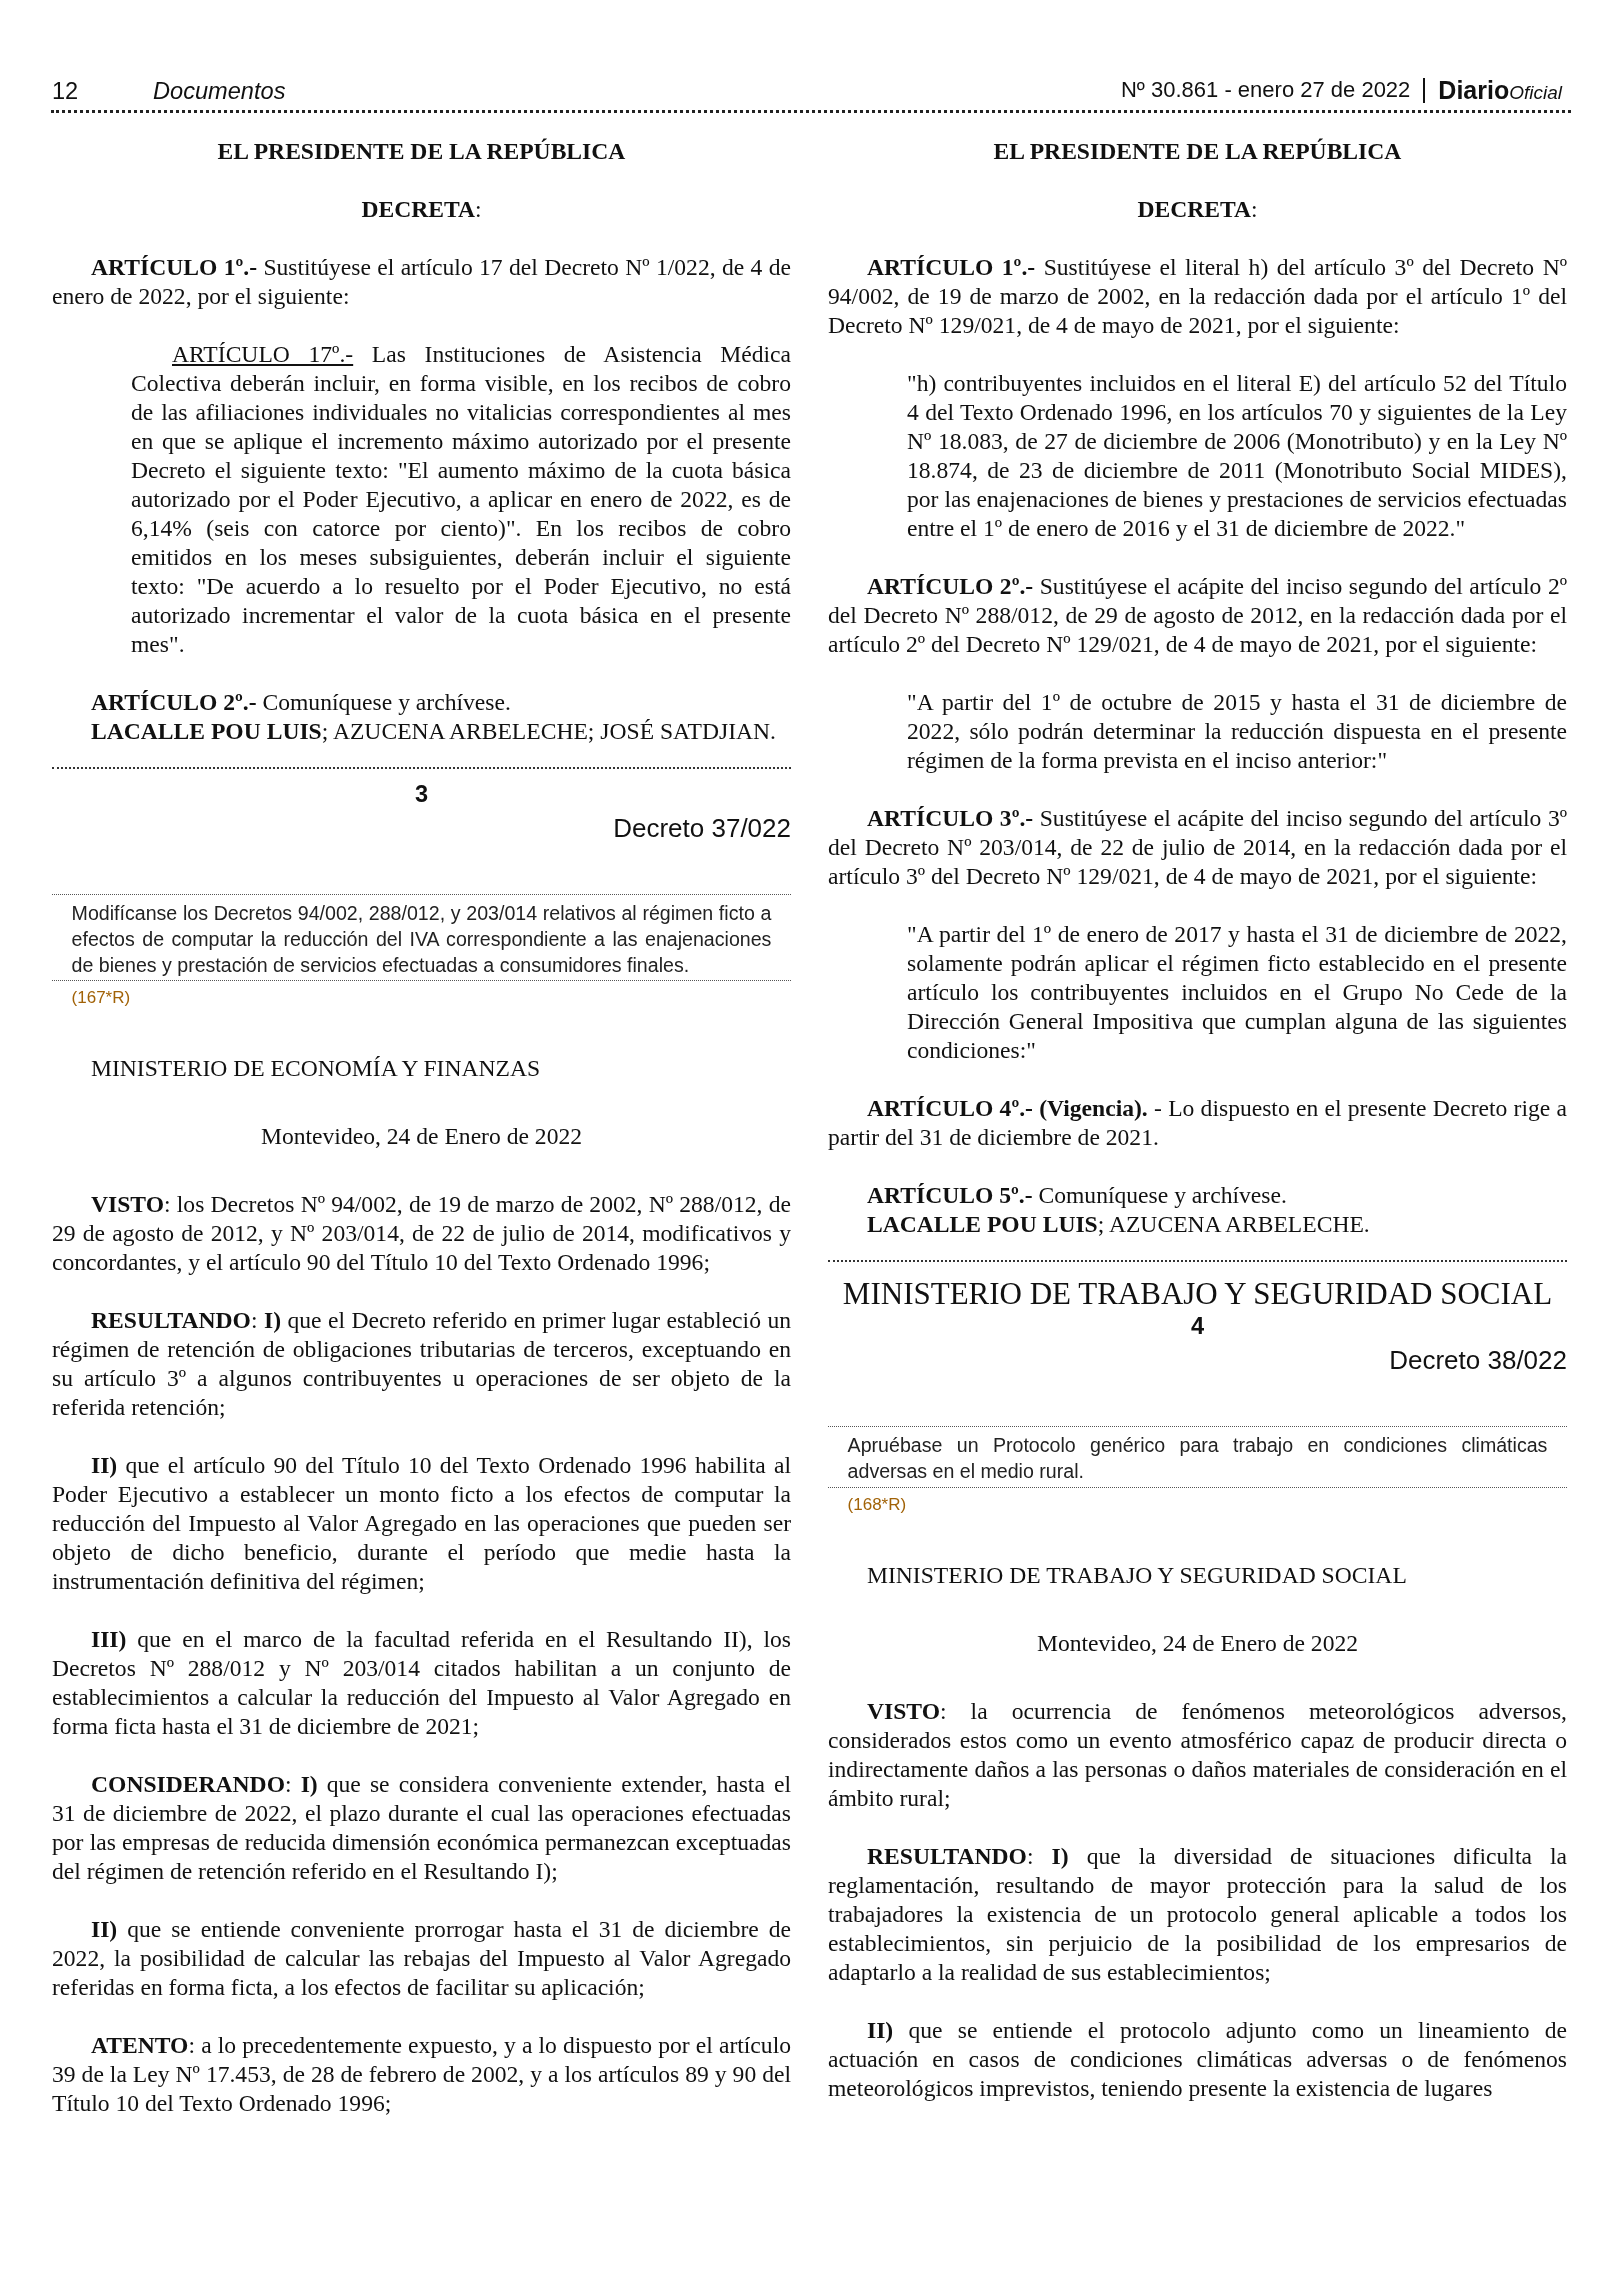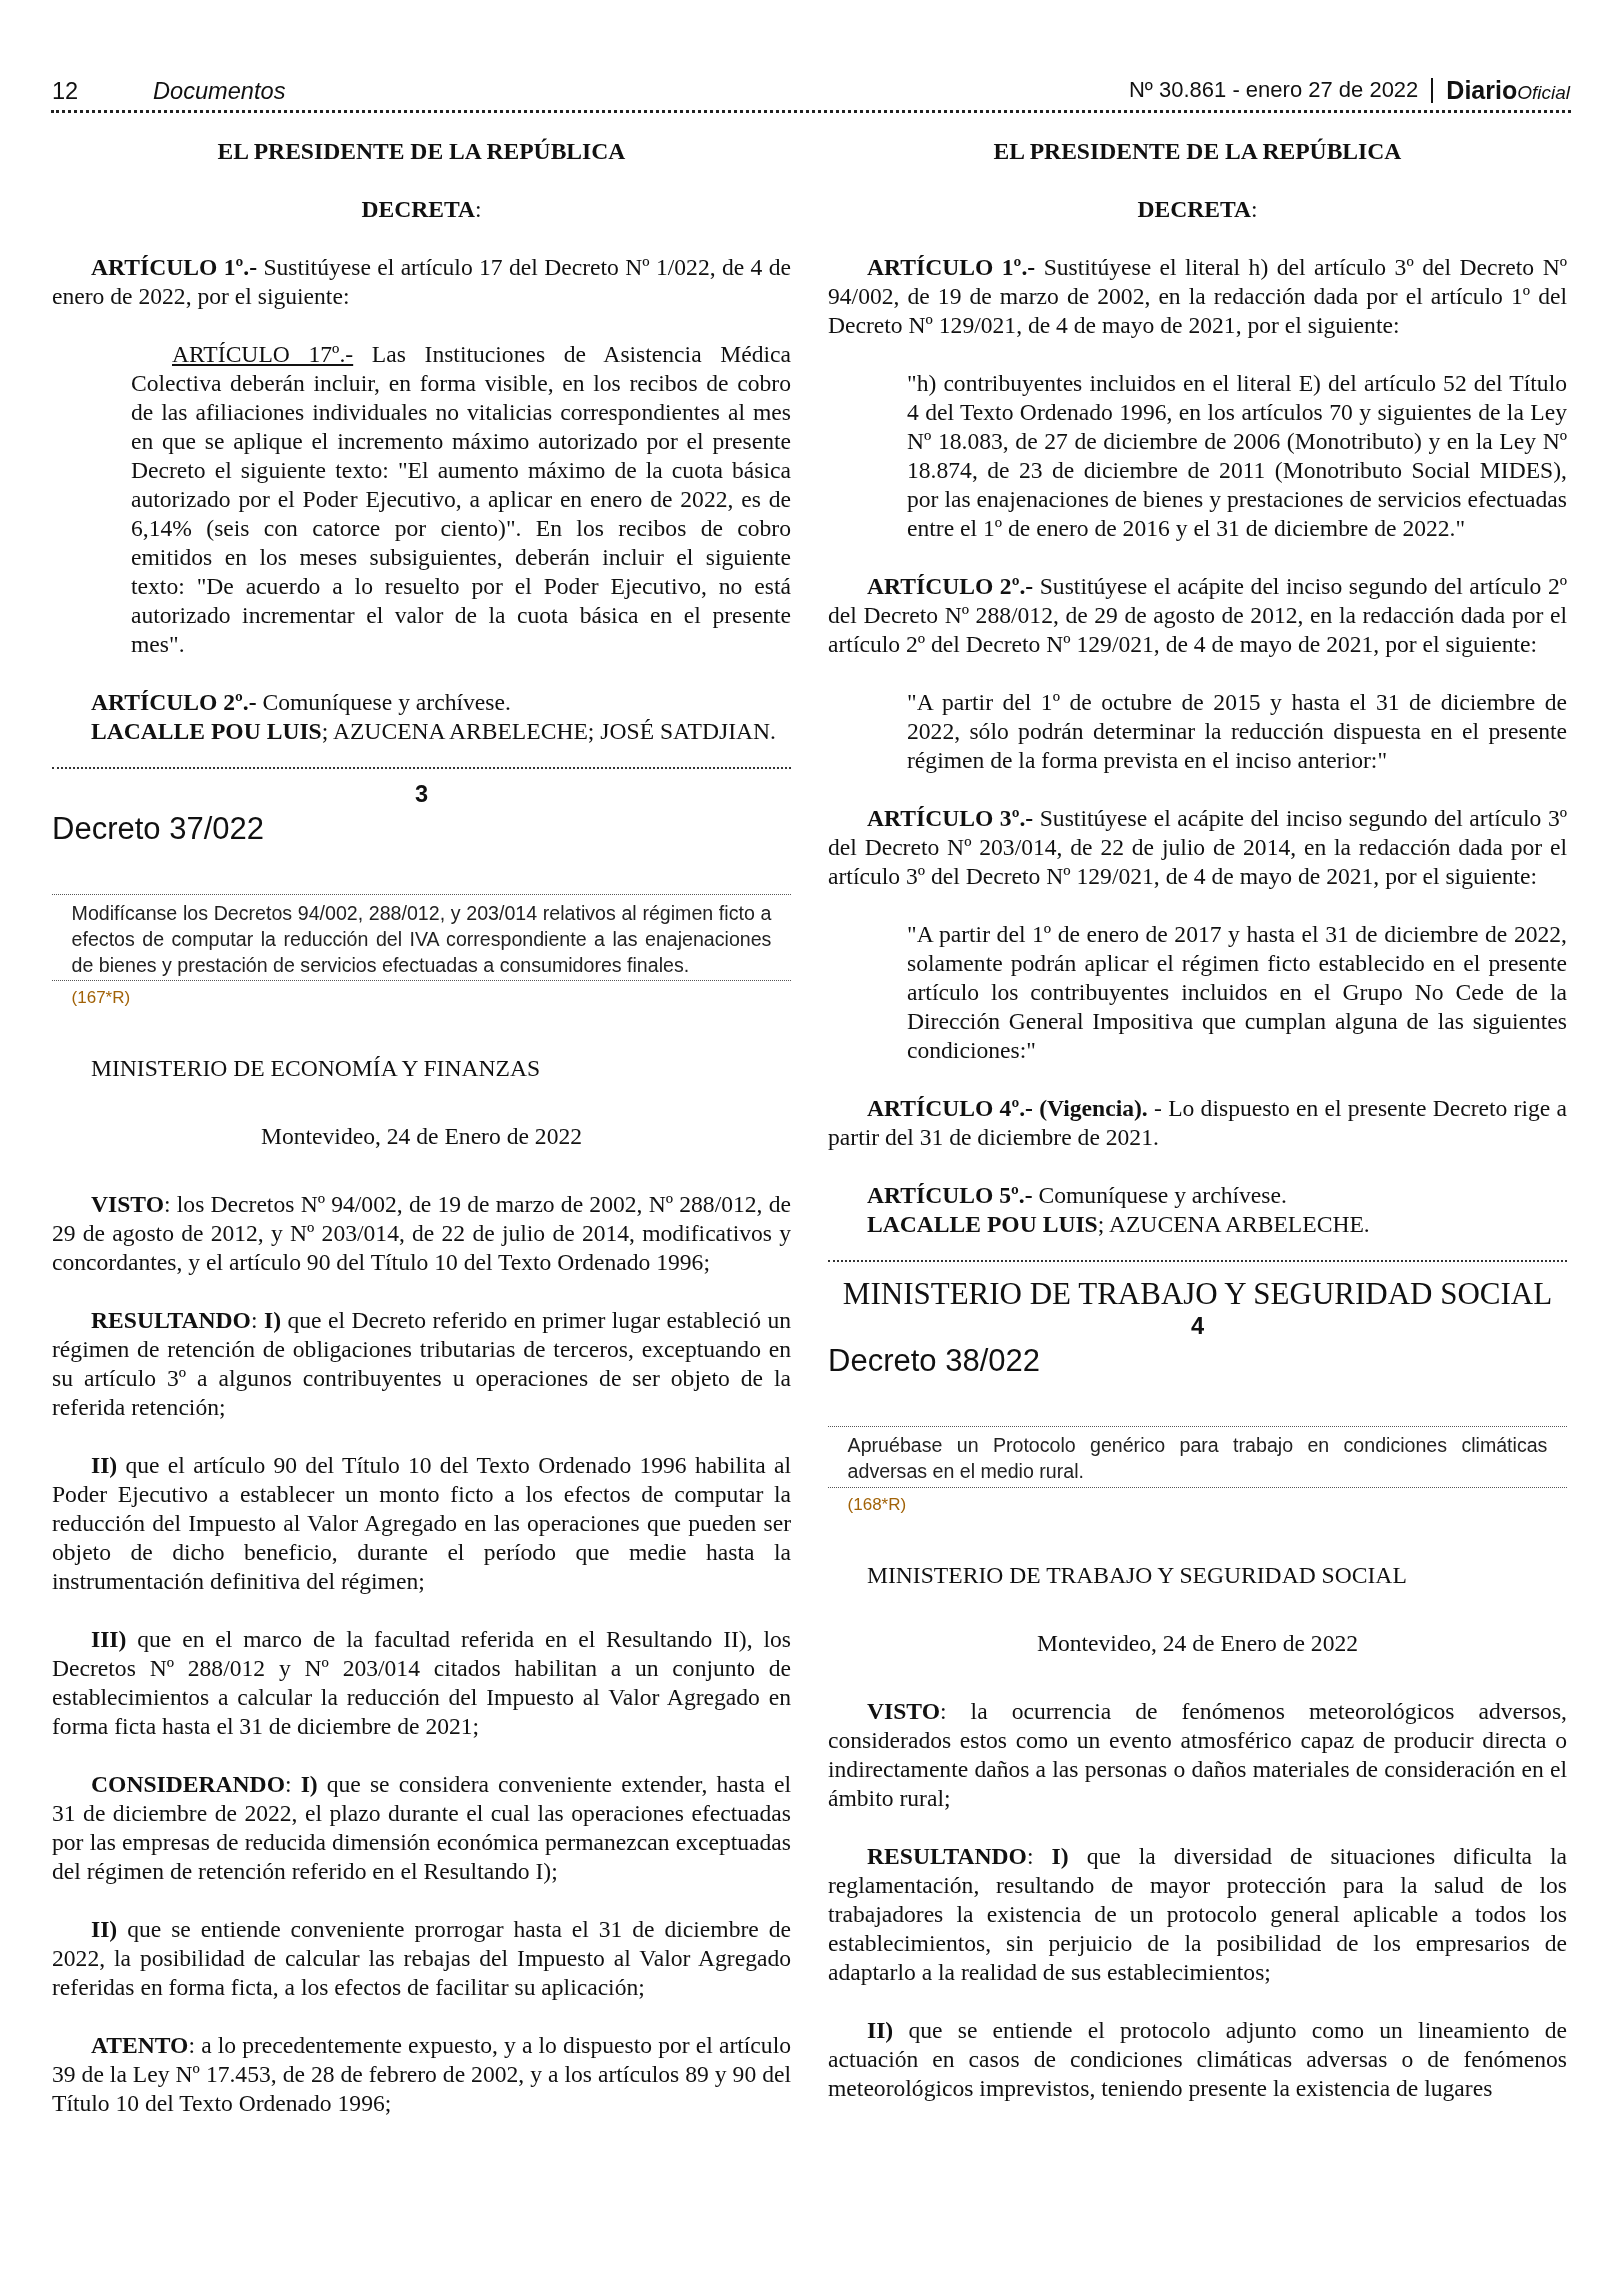--- a/index.html
+++ b/index.html
@@ -4,21 +4,21 @@
 <style>
   html, body { margin: 0; padding: 0; background: #ffffff; }
   body { width: 1622px; height: 2295px; position: relative; overflow: hidden; color: #111; }
   .serif { font-family: "Liberation Serif", "DejaVu Serif", serif; }
   .sans { font-family: "Liberation Sans", "DejaVu Sans", sans-serif; }
 
   
   .page-header { position: absolute; left: 52px; right: 52px; top: 73px; height: 39px; }
   .page-number { position: absolute; left: 0; top: 5.2px; font-size: 23.6px; }
   .section-name { position: absolute; left: 101px; top: 5.2px; font-size: 23.6px; font-style: italic; }
-  .issue-info { position: absolute; right: 0; top: 2.6px; display: flex; align-items: center; font-size: 22px; }
+  .issue-info { position: absolute; right: 8px; top: 2.6px; display: flex; align-items: center; font-size: 22px; }
   .issue-sep { display: inline-block; width: 2px; height: 25px; background: #111; margin: 0 13px; }
   .brand-bold { font-weight: bold; font-size: 25px; }
   .brand-italic { font-style: italic; font-size: 19px; }
   .header-rule { position: absolute; left: 51px; right: 51px; top: 110px; border-top: 3.3px dotted #222; }
 
   
   .col { position: absolute; top: 137px; width: 739px; font-size: 23.6px; line-height: 29px; }
   .col-left { left: 52px; }
   .col-right { left: 828px; }
 
@@ -26,21 +26,21 @@
   .p { margin: 0; text-align: justify; text-indent: 39px; }
   .quote { margin: 0 0 0 79px; text-align: justify; }
   .b { font-weight: bold; }
   .u { text-decoration: underline; margin-left: 41px; }
   .gap-s { height: 21px; }
   .gap-m { height: 29px; }
   .gap-l { height: 39px; }
   .dotted { border-top: 2px dotted #333; margin: 0; }
   .dotted-thin { border-top: 1.3px dotted #555; margin: 0; }
   .decree-num { text-align: center; font-weight: bold; font-size: 23.6px; line-height: 29px; }
-  .decree-title { text-align: left; font-size: 31px; line-height: 39px; }
+  .decree-title { text-align: right; font-size: 26px; line-height: 39px; }
   .summary { font-size: 19.6px; line-height: 26px; text-align: justify; padding: 5.2px 19.6px 2.6px 19.6px; color: #222; }
   .ref-code { font-size: 17px; line-height: 26px; padding: 3.9px 19.6px; color: #a16207; }
   .ministry-line { margin: 0 0 0 39px; }
   .date-line { text-align: center; margin: 0; }
   .ministry-heading { text-align: center; font-size: 31px; line-height: 37px; margin: 0; }
 </style>
 </head>
 <body>
 
 <div class="page-header">

